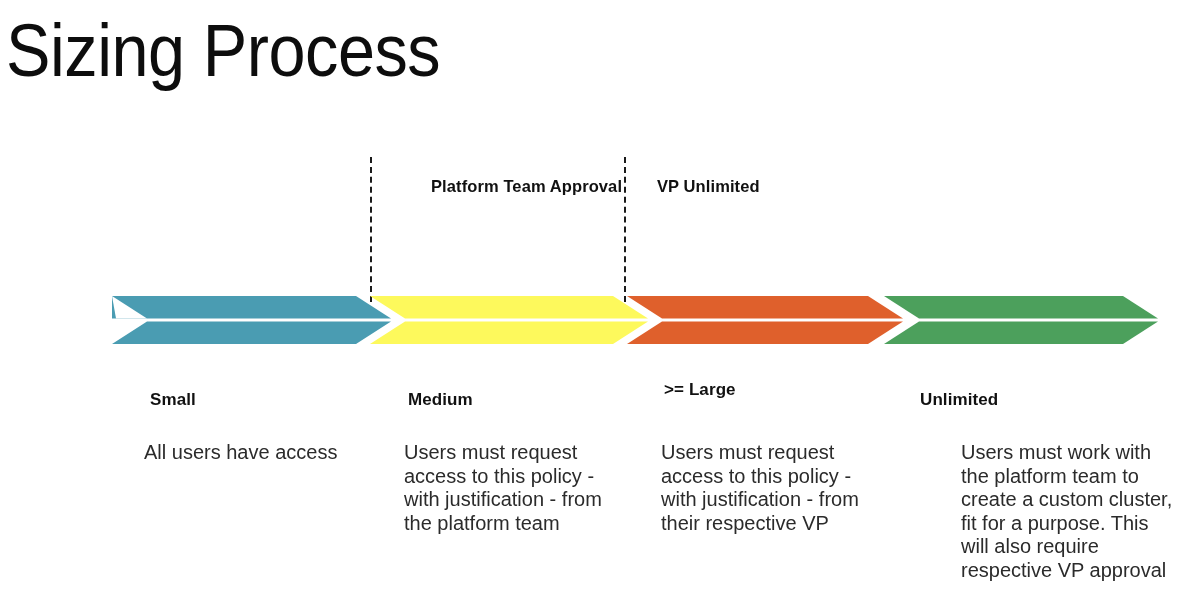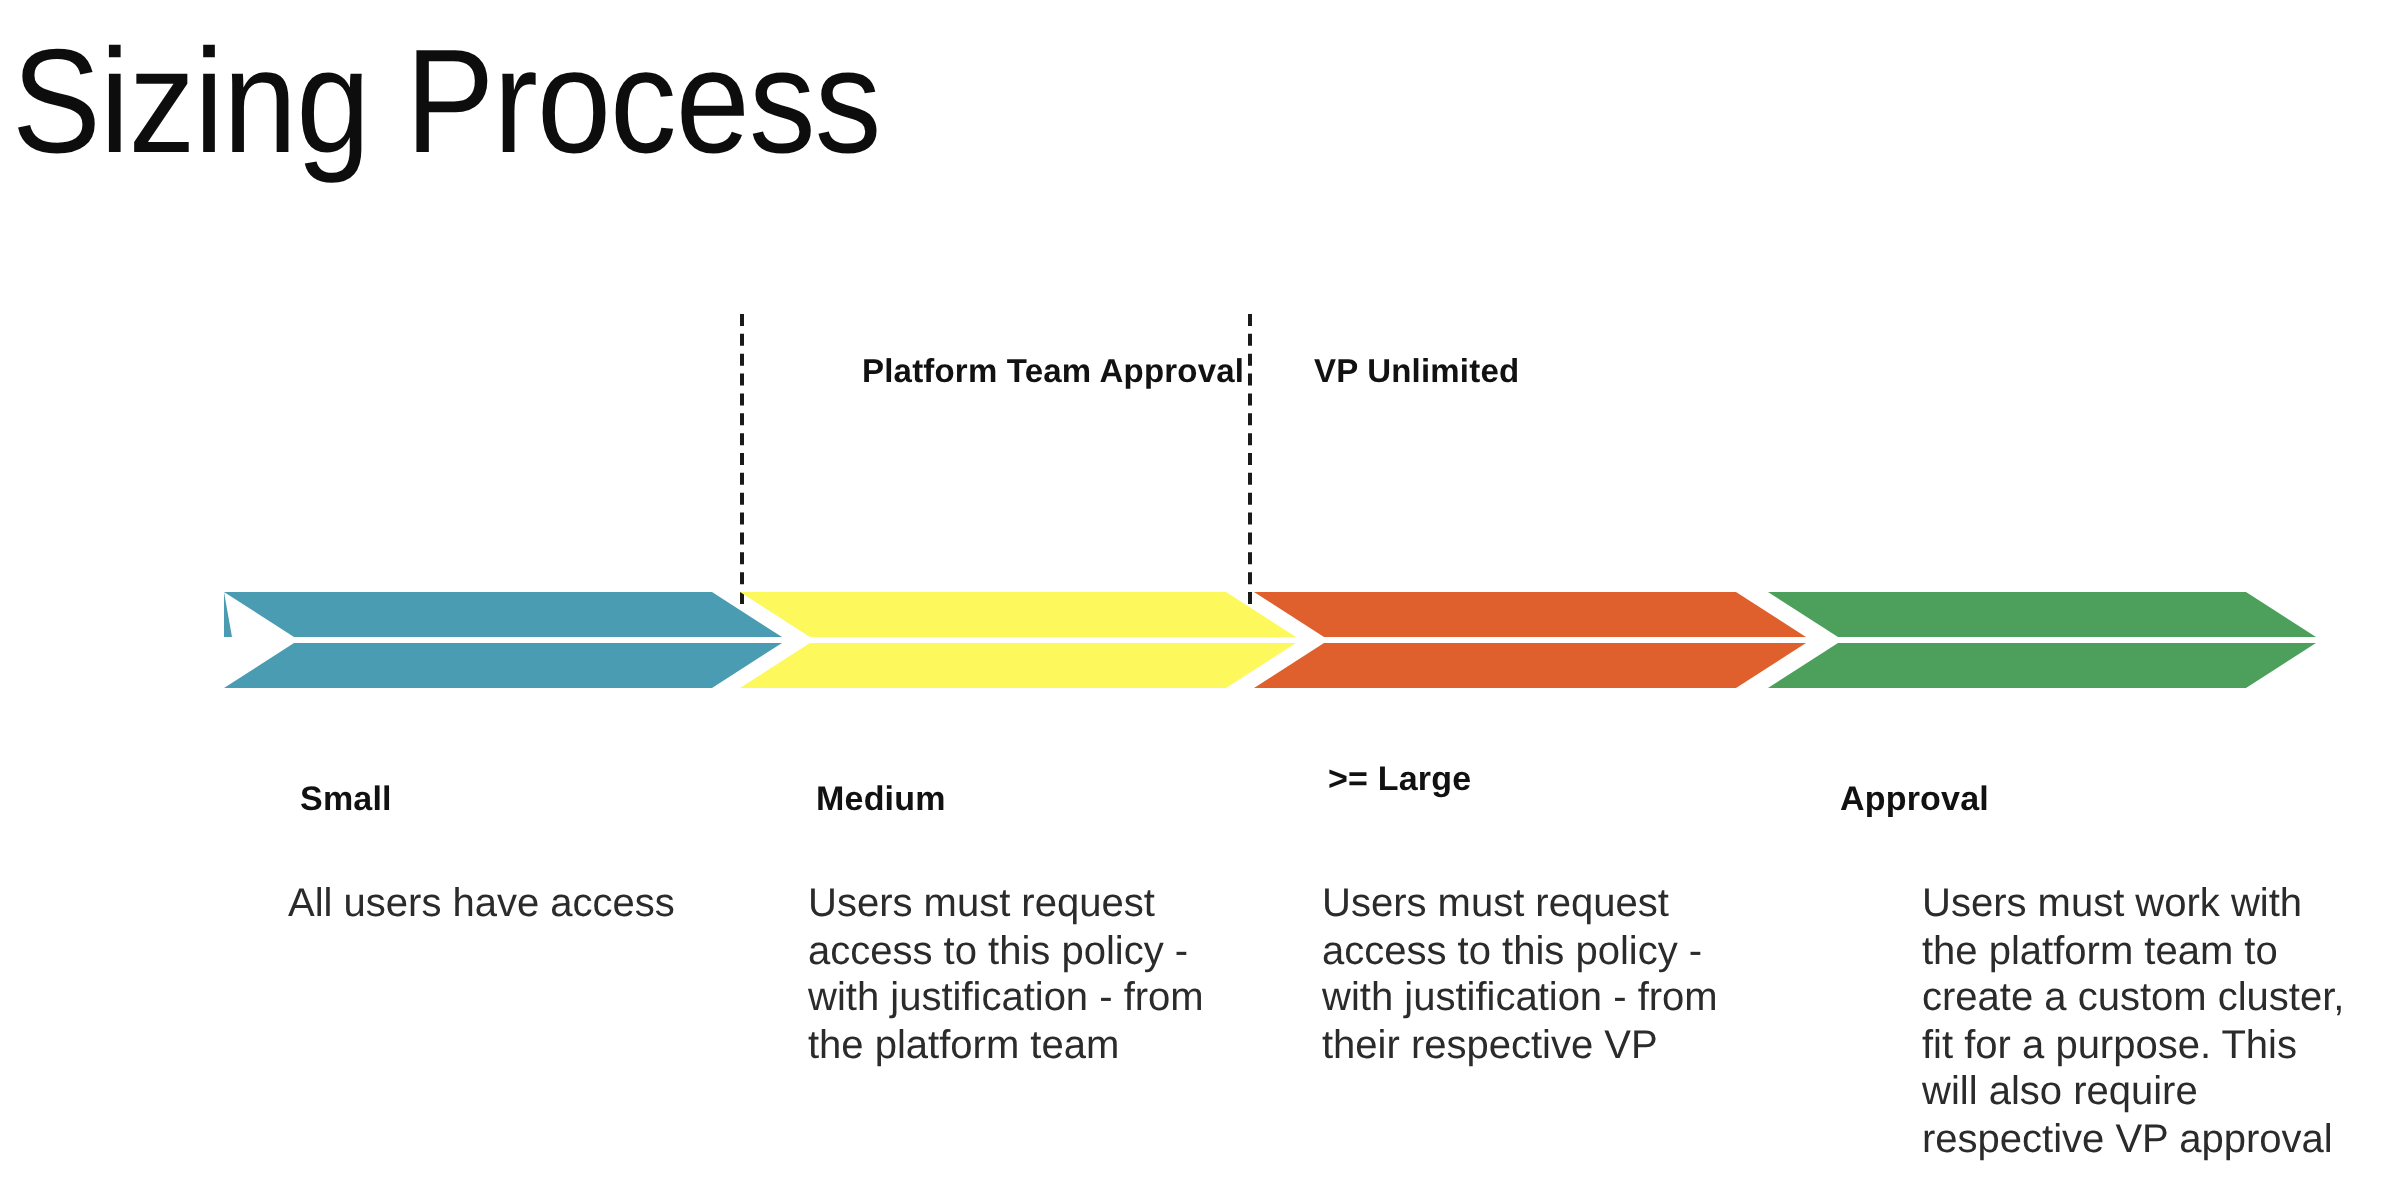--- a/index.html
+++ b/index.html
@@ -126,18 +126,18 @@
     <g>
       <polygon points="884,16 1123,16 1158,38.5 919,38.5" fill="#4CA05C"></polygon>
       <polygon points="919,41.5 1158,41.5 1123,64 884,64" fill="#4CA05C"></polygon>
     </g>
   </svg>
 </div>
 
 <div id="heading-small" class="col-heading">Small</div>
 <div id="heading-medium" class="col-heading">Medium</div>
 <div id="heading-large" class="col-heading">&gt;= Large</div>
-<div id="heading-unlimited" class="col-heading">Approval</div>
+<div id="heading-unlimited" class="col-heading">Unlimited</div>
 
 <div id="body-small" class="col-body">All users have access</div>
 <div id="body-medium" class="col-body">Users must request access to this policy - with justification - from the platform team</div>
 <div id="body-large" class="col-body">Users must request access to this policy - with justification - from their respective VP</div>
 <div id="body-unlimited" class="col-body">Users must work with the platform team to create a custom cluster, fit for a purpose. This will also require respective VP approval</div>
 
 </body></html>

